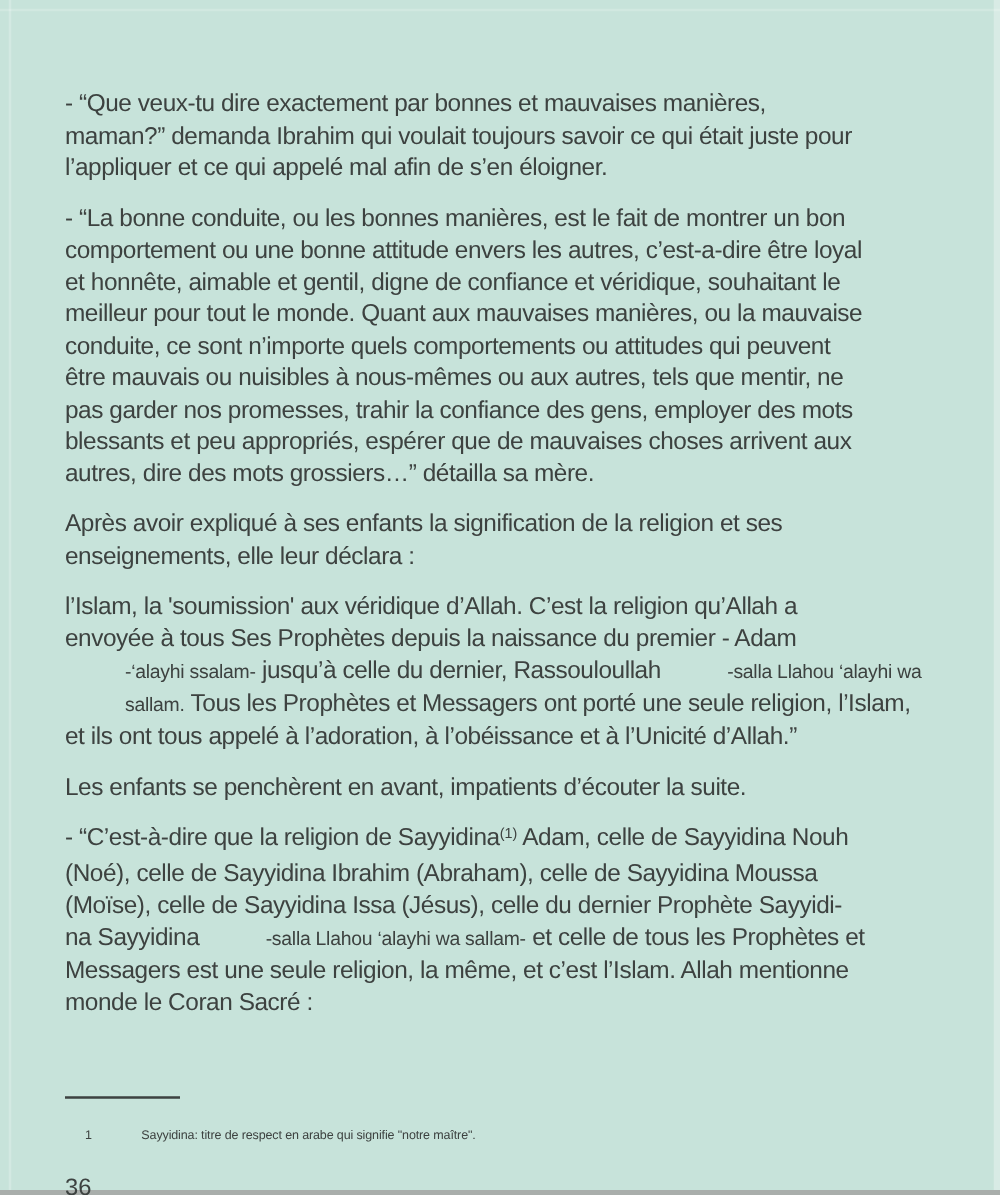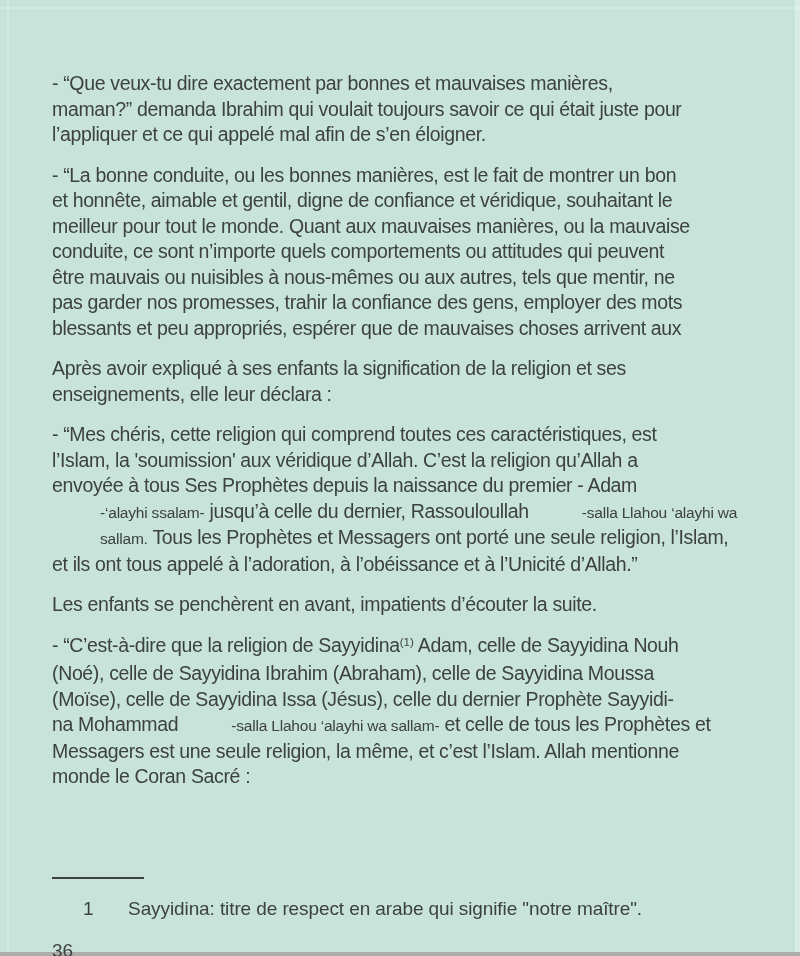--- a/index.html
+++ b/index.html
@@ -66,21 +66,21 @@
     top: 877px;
     width: 706px;
   }
   .fn-rule {
     width: 92px;
     height: 2px;
     background: #3d4240;
     margin-bottom: 6px;
   }
   .fn-line {
-    font-size: 19px;
+    font-size: 10px;
     line-height: 16px;
     letter-spacing: -0.1px;
     white-space: pre;
   }
   .fn-marker {
     display: inline-block;
     width: 45px;
   }
   .page-num {
     margin-top: 7px;
@@ -98,47 +98,48 @@
   <div class="edge-bottom-strip"></div>
 
   <div class="text-block">
       <div class="para">
         <div class="line"><span class="seg-normal">- “Que veux-tu dire exactement par bonnes et mauvaises manières,</span></div>
         <div class="line"><span class="seg-normal">maman?” demanda Ibrahim qui voulait toujours savoir ce qui était juste pour</span></div>
         <div class="line"><span class="seg-normal">l’appliquer et ce qui appelé mal afin de s’en éloigner.</span></div>
       </div>
       <div class="para">
         <div class="line"><span class="seg-normal">- “La bonne conduite, ou les bonnes manières, est le fait de montrer un bon</span></div>
+        <div class="line"><span class="seg-normal">comportement ou une bonne attitude envers les autres, c’est-a-dire être loyal</span></div>
         <div class="line"><span class="seg-normal">et honnête, aimable et gentil, digne de confiance et véridique, souhaitant le</span></div>
         <div class="line"><span class="seg-normal">meilleur pour tout le monde. Quant aux mauvaises manières, ou la mauvaise</span></div>
         <div class="line"><span class="seg-normal">conduite, ce sont n’importe quels comportements ou attitudes qui peuvent</span></div>
         <div class="line"><span class="seg-normal">être mauvais ou nuisibles à nous-mêmes ou aux autres, tels que mentir, ne</span></div>
         <div class="line"><span class="seg-normal">pas garder nos promesses, trahir la confiance des gens, employer des mots</span></div>
         <div class="line"><span class="seg-normal">blessants et peu appropriés, espérer que de mauvaises choses arrivent aux</span></div>
+        <div class="line"><span class="seg-normal">autres, dire des mots grossiers…” détailla sa mère.</span></div>
       </div>
       <div class="para">
         <div class="line"><span class="seg-normal">Après avoir expliqué à ses enfants la signification de la religion et ses</span></div>
         <div class="line"><span class="seg-normal">enseignements, elle leur déclara :</span></div>
       </div>
       <div class="para">
-        <div class="line"><span class="seg-normal">- “Mes chéris, cette religion qui comprend toutes ces caractéristiques, est</span></div>
         <div class="line"><span class="seg-normal">l’Islam, la 'soumission' aux véridique d’Allah. C’est la religion qu’Allah a</span></div>
         <div class="line"><span class="seg-normal">envoyée à tous Ses Prophètes depuis la naissance du premier - Adam</span></div>
         <div class="line"><span class="seg-small">-‘alayhi ssalam-</span><span class="seg-normal"> jusqu’à celle du dernier, Rassouloullah </span><span class="seg-small">-salla Llahou ‘alayhi wa</span></div>
         <div class="line"><span class="seg-small">sallam.</span><span class="seg-normal"> Tous les Prophètes et Messagers ont porté une seule religion, l’Islam,</span></div>
         <div class="line"><span class="seg-normal">et ils ont tous appelé à l’adoration, à l’obéissance et à l’Unicité d’Allah.”</span></div>
       </div>
       <div class="para">
         <div class="line"><span class="seg-normal">Les enfants se penchèrent en avant, impatients d’écouter la suite.</span></div>
       </div>
       <div class="para">
         <div class="line"><span class="seg-normal">- “C’est-à-dire que la religion de Sayyidina</span><span class="seg-sup">(1)</span><span class="seg-normal"> Adam, celle de Sayyidina Nouh</span></div>
         <div class="line"><span class="seg-normal">(Noé), celle de Sayyidina Ibrahim (Abraham), celle de Sayyidina Moussa</span></div>
         <div class="line"><span class="seg-normal">(Moïse), celle de Sayyidina Issa (Jésus), celle du dernier Prophète Sayyidi-</span></div>
-        <div class="line"><span class="seg-normal">na Mohammad </span><span class="seg-small">-salla Llahou ‘alayhi wa sallam-</span><span class="seg-normal"> et celle de tous les Prophètes et</span></div>
+        <div class="line"><span class="seg-normal">na Sayyidina </span><span class="seg-small">-salla Llahou ‘alayhi wa sallam-</span><span class="seg-normal"> et celle de tous les Prophètes et</span></div>
         <div class="line"><span class="seg-normal">Messagers est une seule religion, la même, et c’est l’Islam. Allah mentionne</span></div>
         <div class="line"><span class="seg-normal">monde le Coran Sacré :</span></div>
       </div>
     </div>
 
   <div class="footnote-block">
     <div class="fn-rule"></div>
     <div class="fn-line">
       <span class="fn-marker">1</span><span class="fn-text">Sayyidina: titre de respect en arabe qui signifie "notre maître".</span>
     </div>

